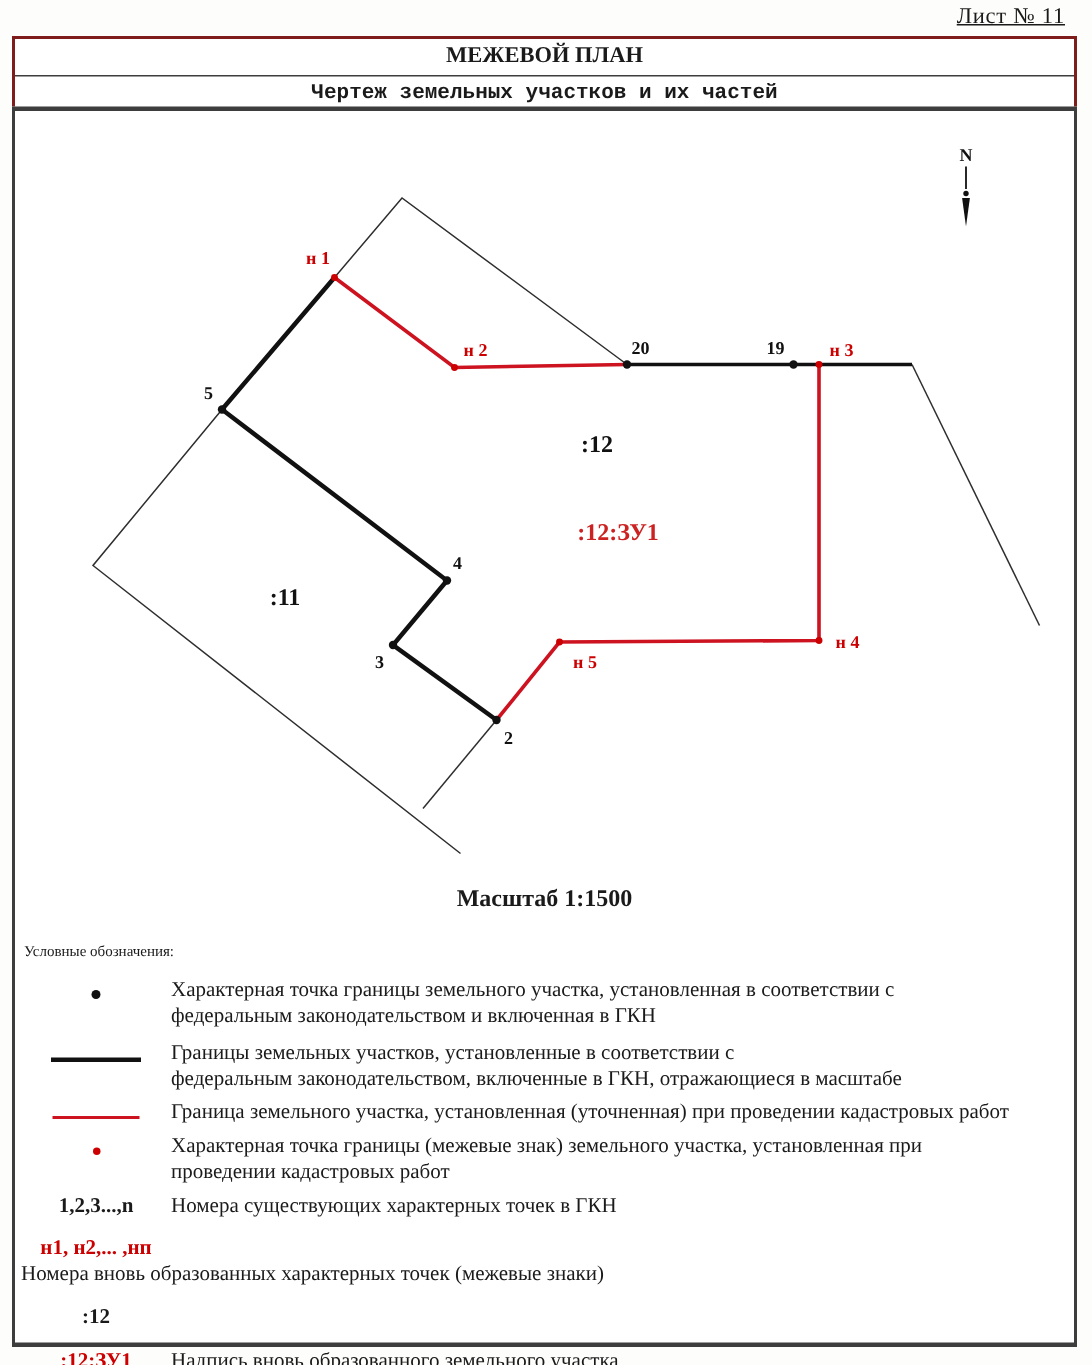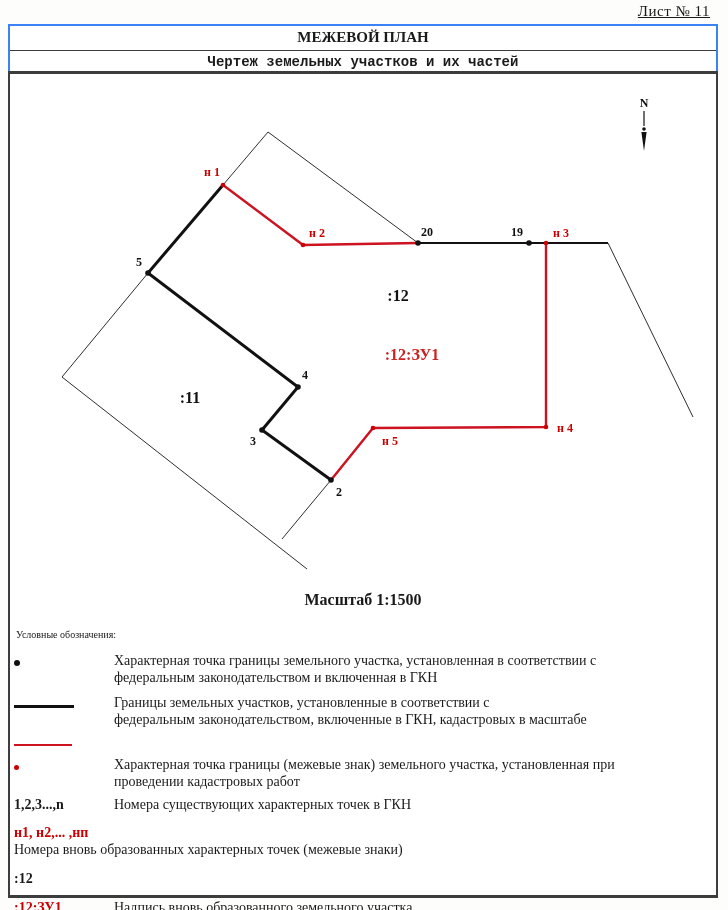--- a/index.html
+++ b/index.html
@@ -8,21 +8,21 @@
     background:#fdfdfb;
     font-family:"Liberation Serif","DejaVu Serif",serif;
     color:#1a1a1a;
   }
   .sheet-label{
     position:absolute;top:3px;right:18px;
     font-size:15px;text-decoration:underline;letter-spacing:.5px;
   }
   .header-box{
     position:absolute;left:8px;top:24px;width:706px;
-    border:2px solid #3b82f6;background:#fff;
+    border:2px solid #7f1d1d;background:#fff;
   }
   .header-row{
     text-align:center;font-weight:bold;
     padding:3px 0 4px 0;font-size:15px;
   }
   .header-row.subtitle{border-top:1.5px solid #3d3d3d;font-size:14px;font-family:Liberation Mono, monospace;}
   .main-box{
     position:absolute;left:8px;top:71px;width:706px;height:821px;
     border:2px solid #3d3d3d;border-top-width:3px;border-bottom-width:3px;
     background:#fff;
@@ -42,21 +42,21 @@
   .parcel-label.red{fill:#cc2222;}
   .north-label{font-family:"Liberation Serif",serif;font-weight:bold;font-size:12px;text-anchor:middle;fill:#111;}
   .scale-label{
     position:absolute;left:0;top:517px;width:100%;
     text-align:center;font-weight:bold;font-size:16px;
   }
   .legend{position:absolute;left:4px;top:555px;width:698px;}
   .legend-title{font-weight:normal;font-size:10px;margin:0 0 12px 2px;}
   .legend-row{display:flex;align-items:flex-start;}
   .sym-col{
-    width:100px;flex:none;display:flex;align-items:center;
+    width:100px;flex:none;display:flex;justify-content:center;align-items:center;
     min-height:17px;
     font-family:Liberation Serif, serif;
   }
   .row-text{
     flex:1;font-size:14px;line-height:17px;white-space:pre-line;
   }
   .sym-dot-black{width:6px;height:6px;border-radius:50%;background:#111;margin-top:5px;}
   .sym-dot-red{width:5px;height:5px;border-radius:50%;background:#cc0000;margin-top:5px;}
   .sym-line-black{width:60px;height:3px;background:#111;margin-top:7px;}
   .sym-line-red{width:58px;height:2.5px;background:#cd1220;margin-top:7px;}
@@ -127,27 +127,28 @@
         </div>
       <div class="row-text">Характерная точка  границы земельного участка, установленная в соответствии с
 федеральным законодательством и включенная в ГКН</div>
     </div>
 
     <div class="legend-row mb5">
       <div class="sym-col">
           <span class="sym-line-black"></span>
         </div>
       <div class="row-text">Границы земельных участков, установленные в соответствии с
-федеральным законодательством,  включенные в ГКН, кадастровых в масштабе</div>
+федеральным законодательством,  включенные в ГКН, отражающиеся в масштабе</div>
     </div>
 
     <div class="legend-row mb6">
       <div class="sym-col">
           <span class="sym-line-red"></span>
         </div>
+      <div class="row-text">Граница земельного участка, установленная (уточненная) при проведении кадастровых работ</div>
     </div>
 
     <div class="legend-row mb6">
       <div class="sym-col">
           <span class="sym-dot-red"></span>
         </div>
       <div class="row-text">Характерная точка границы (межевые знак) земельного участка, установленная при
 проведении кадастровых работ</div>
     </div>
 

